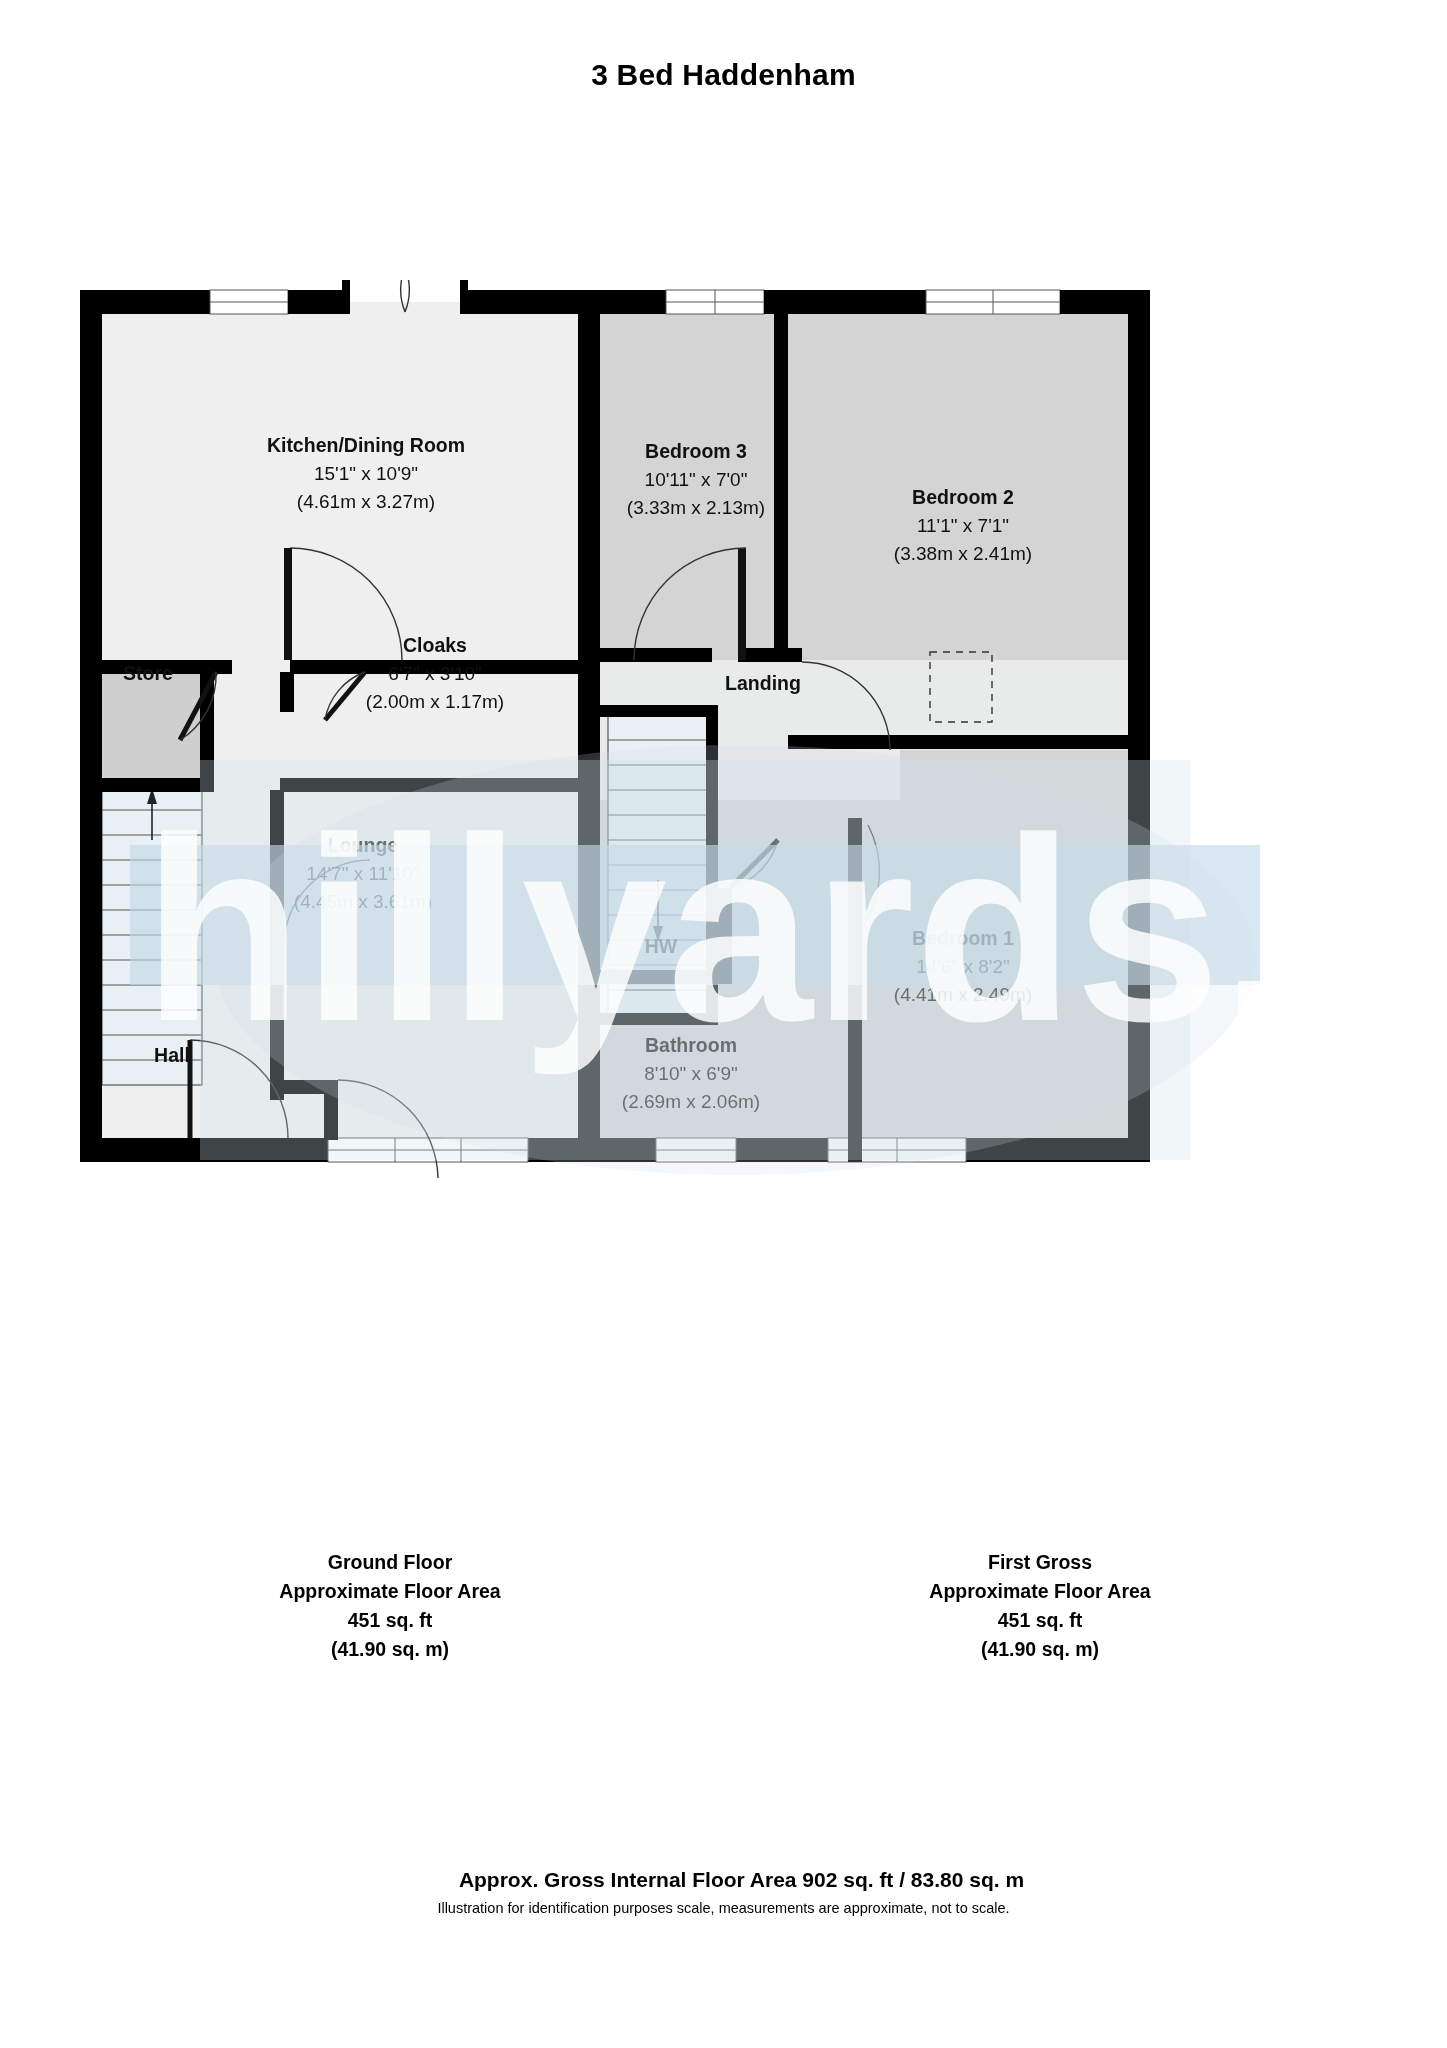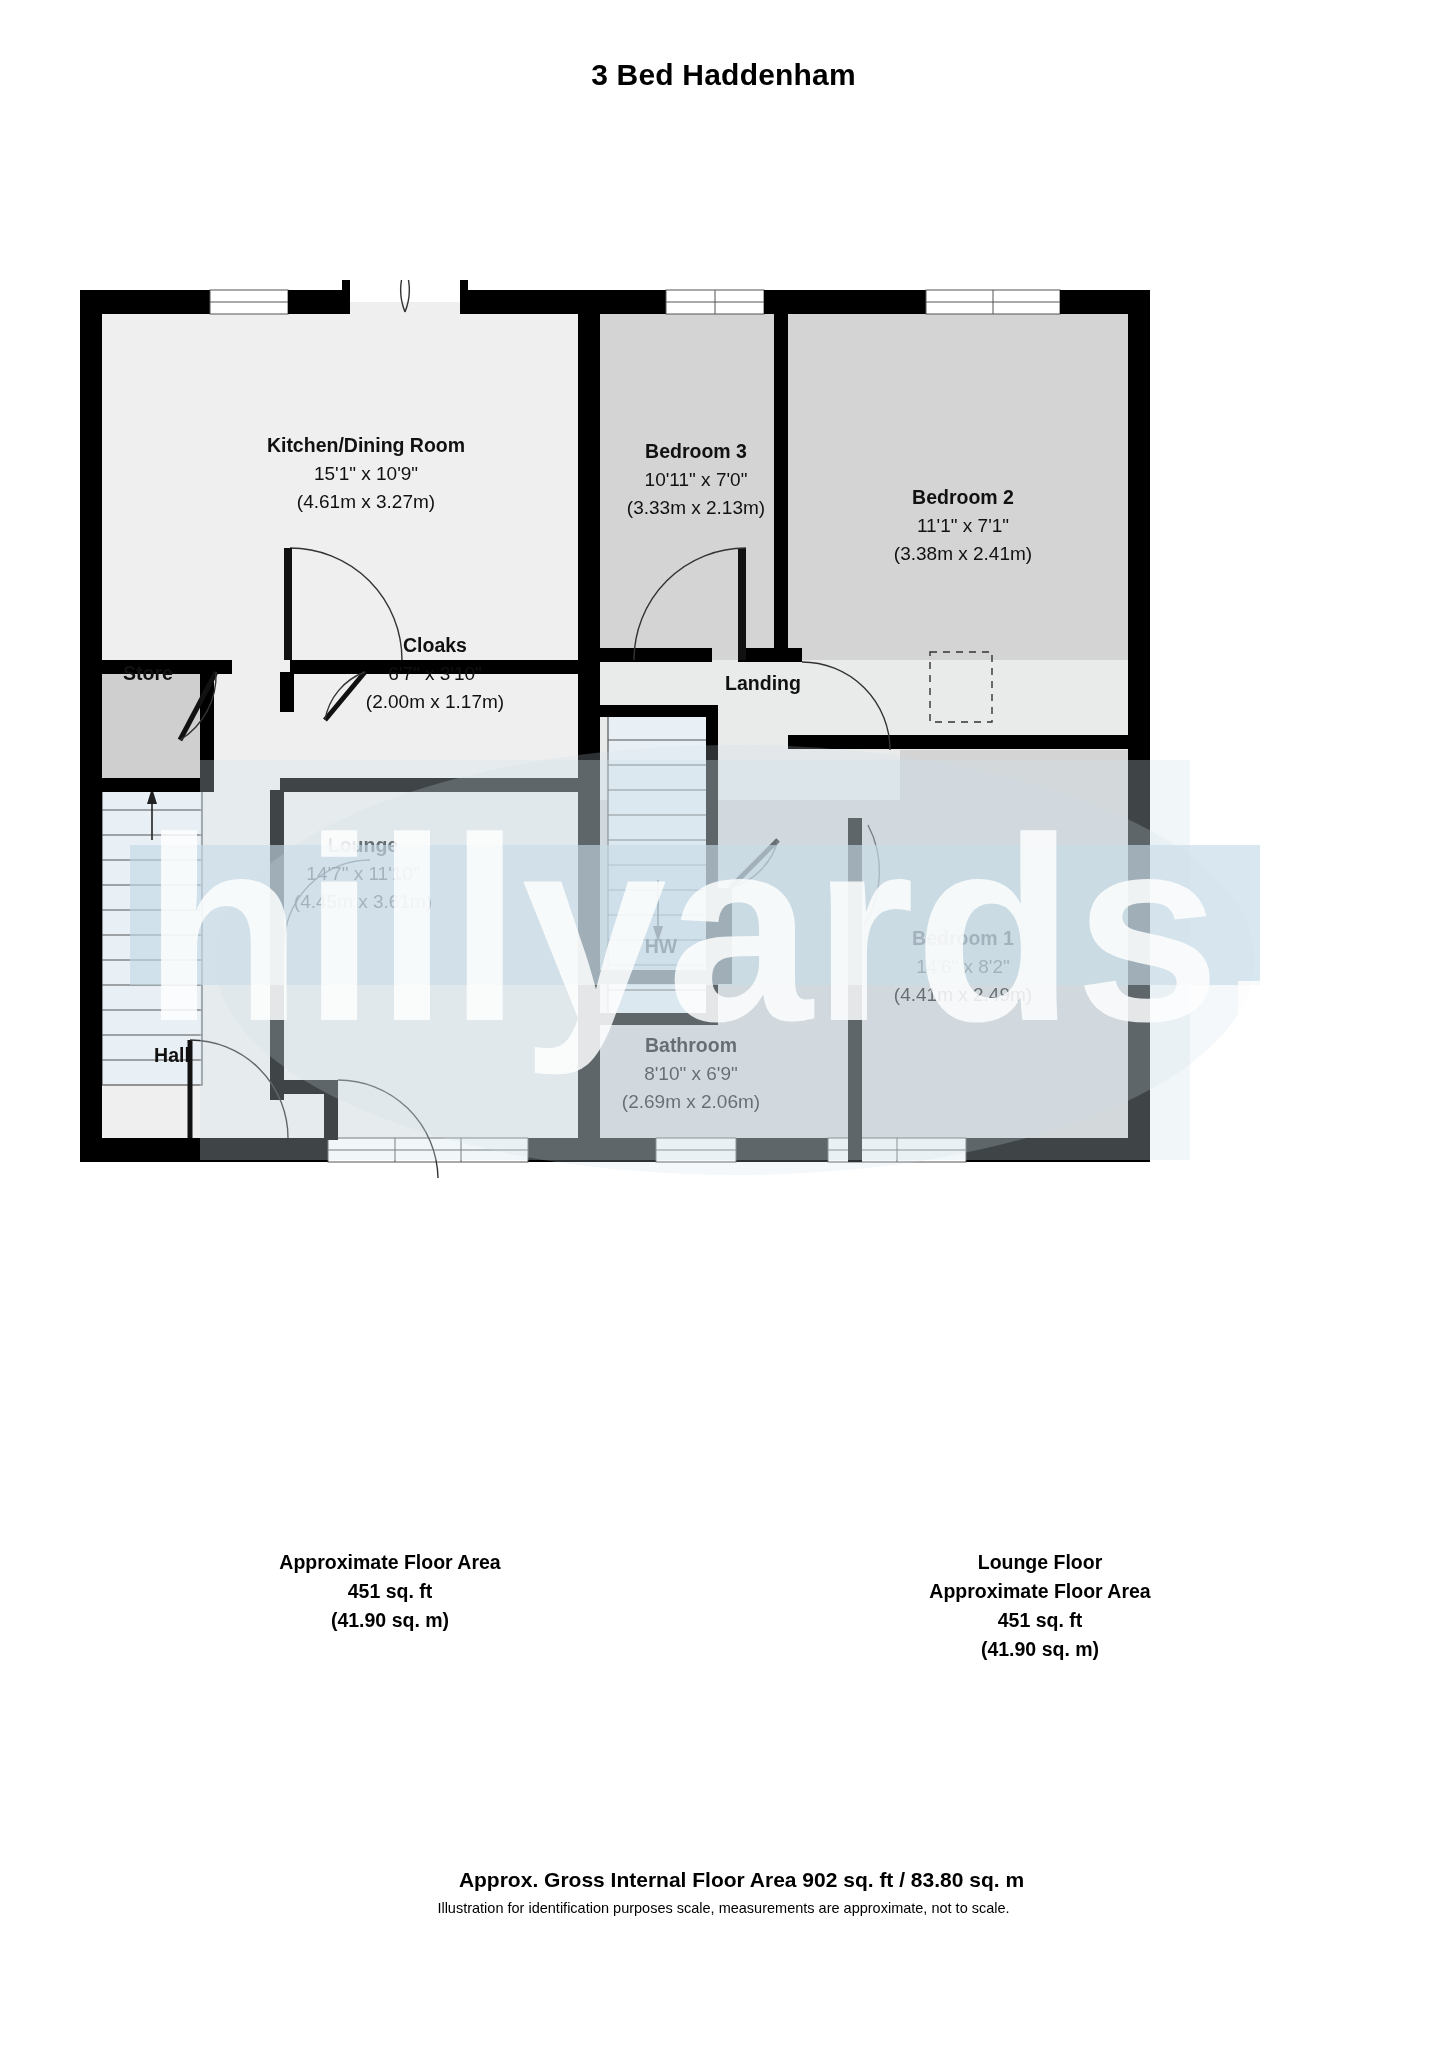--- a/index.html
+++ b/index.html
@@ -324,27 +324,28 @@
   </svg>
 
   <svg id="watermark-layer" style="position:absolute; left:0; top:0; pointer-events:none;" width="1447" height="2048">
     <rect x="130" y="845" width="1130" height="140" fill="#c2d8e6" opacity="0.62"></rect>
     <rect x="200" y="760" width="990" height="400" fill="#cfe0ea" opacity="0.30"></rect>
     <ellipse cx="735" cy="960" rx="520" ry="215" fill="#cfe0ea" opacity="0.22"></ellipse>
     <text x="718" y="1020" text-anchor="middle" font-family="Liberation Sans, sans-serif" font-size="262" font-weight="bold" fill="#ffffff" opacity="0.84">hillyards.</text>
   </svg>
 
   <div class="floor-caption" id="ground-caption">
+    <div>Ground Floor</div>
     <div>Approximate Floor Area</div>
     <div>451 sq. ft</div>
     <div>(41.90 sq. m)</div>
   </div>
 
   <div class="floor-caption" id="first-caption">
-    <div>Lounge Floor</div>
+    <div>First Gross</div>
     <div>Approximate Floor Area</div>
     <div>451 sq. ft</div>
     <div>(41.90 sq. m)</div>
   </div>
 
   <div class="footer" id="footer-area">Approx. Gross Internal Floor Area 902 sq. ft / 83.80 sq. m</div>
   <div class="footer" id="footer-note">Illustration for identification purposes scale, measurements are approximate, not to scale.</div>
 
 </div>
 

